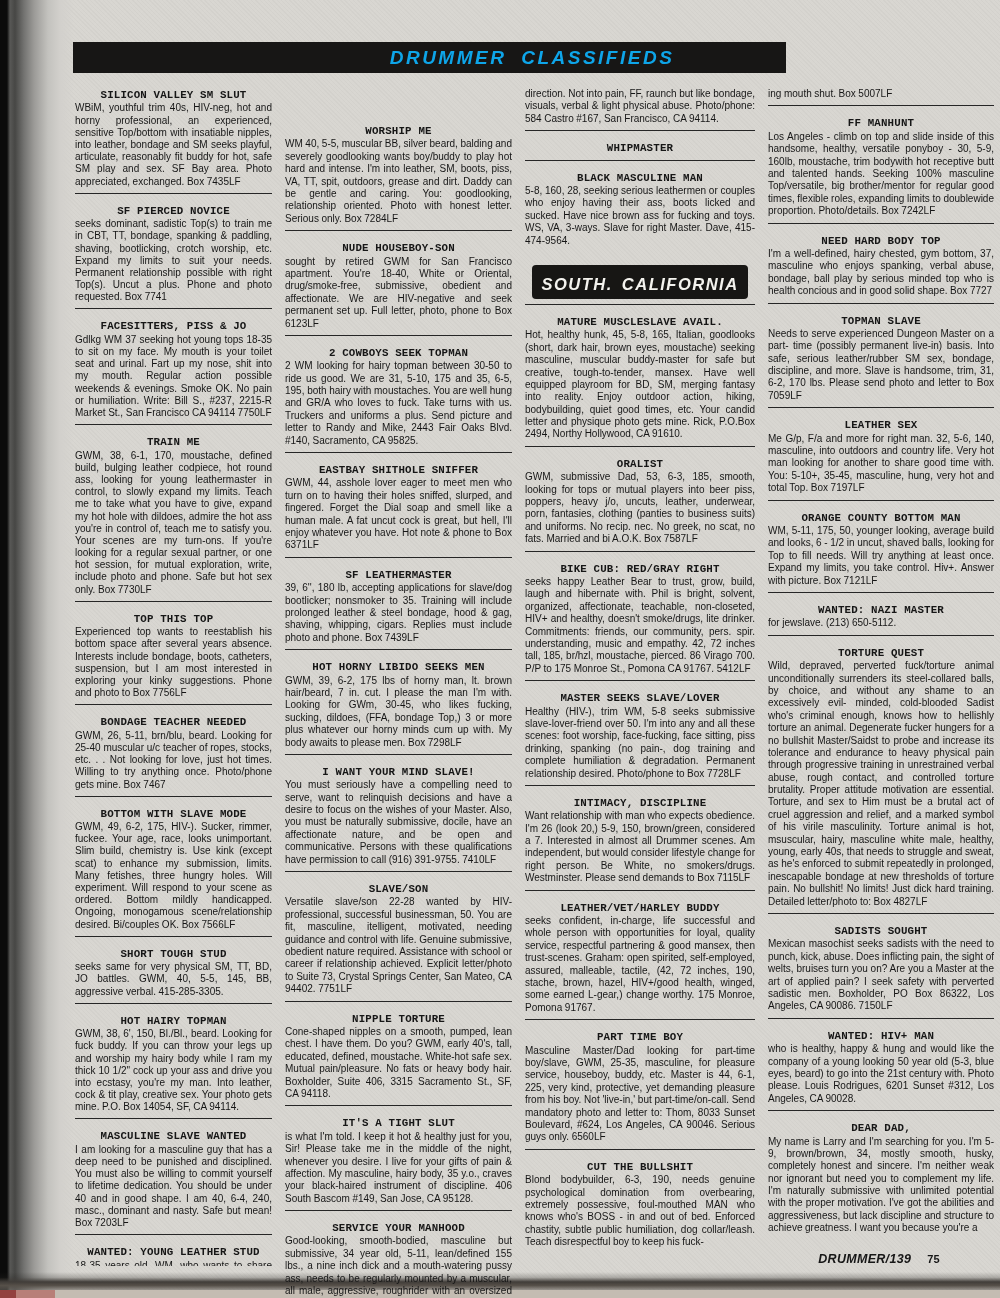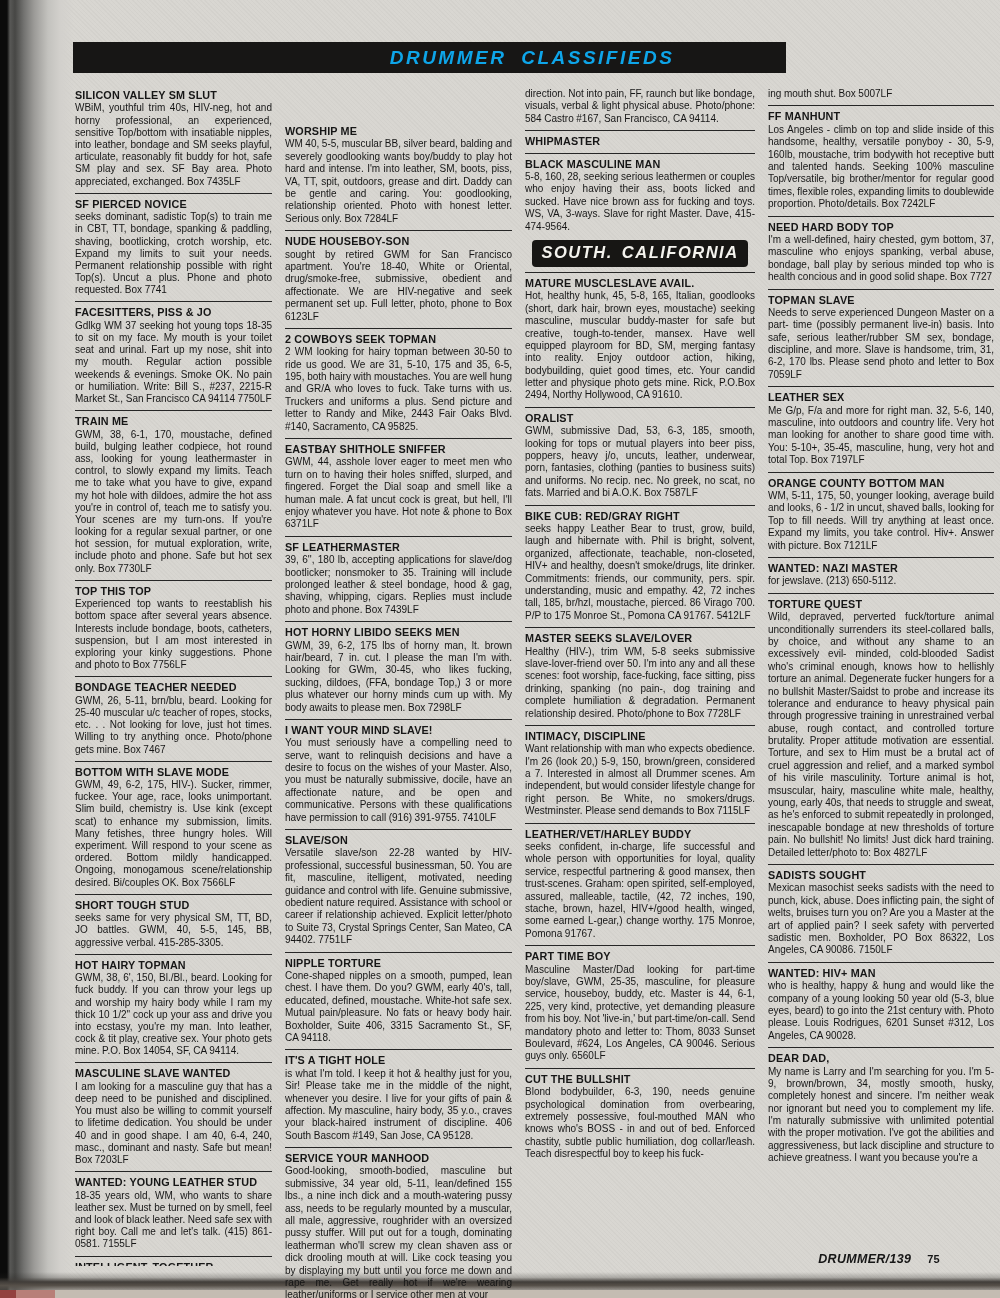--- a/index.html
+++ b/index.html
@@ -40,26 +40,26 @@
   }
   .columns{
     position:absolute;left:75px;top:88px;z-index:4;
     display:flex;gap:13px;align-items:flex-start;
   }
   .col{height:1178px;overflow:hidden;}
   .col-1{width:197px;}
   .col-2{width:227px;margin-top:36px;}
   .col-3{width:230px;}
   .col-4{width:226px;}
-  .col > div:not(:first-child){border-top:1px solid #262626;margin-top:5px;padding-top:3px;}
-  .col > div.banner{border-top:none;margin-top:7px;}
+  .col > div:not(:first-child){border-top:1px solid #262626;margin-top:5px;padding-top:10px;}
+  .col > div.banner{border-top:none;margin-top:18px;}
   .banner + div{border-top:none;}
   .ad-title{
-    font-weight:bold;font-size:10.8px;
-    letter-spacing:0.15px;margin:1px 0 1px;line-height:1.15;
+    font-weight:bold;text-align:center;font-size:10.8px;
+    letter-spacing:0.15px;margin:1px 0 1px;line-height:1.15;font-family:Liberation Mono, monospace;
   }
   .ad-body{
     font-size:10px;line-height:1.24;text-align:justify;
     text-justify:inter-word;word-spacing:-0.2px;
   }
   .col-1 .ad-body{font-size:10px;line-height:1.22;}
   .banner{
     background:#171614;color:#f4f3ee;font-weight:bold;font-style:italic;
     text-align:center;font-size:16.5px;letter-spacing:1.5px;word-spacing:3px;
     padding:4px 0 5px;margin:7px 7px 3px;border-radius:4px;white-space:nowrap;
@@ -160,21 +160,21 @@
         </div>
         <div class="ad">
           <div class="ad-title">SLAVE/SON</div>
           <div class="ad-body">Versatile slave/son 22-28 wanted by HIV- professional, successful businessman, 50. You are fit, masculine, itelligent, motivated, needing guidance and control with life. Genuine submissive, obedient nature required. Assistance with school or career if relationship achieved. Explicit letter/photo to Suite 73, Crystal Springs Center, San Mateo, CA 94402. 7751LF</div>
         </div>
         <div class="ad">
           <div class="ad-title">NIPPLE TORTURE</div>
           <div class="ad-body">Cone-shaped nipples on a smooth, pumped, lean chest. I have them. Do you? GWM, early 40's, tall, educated, defined, moustache. White-hot safe sex. Mutual pain/pleasure. No fats or heavy body hair. Boxholder, Suite 406, 3315 Sacramento St., SF, CA 94118.</div>
         </div>
         <div class="ad">
-          <div class="ad-title">IT'S A TIGHT HOLE</div>
+          <div class="ad-title">IT'S A TIGHT SLUT</div>
           <div class="ad-body">is what I'm told. I keep it hot &amp; healthy just for you, Sir! Please take me in the middle of the night, whenever you desire. I live for your gifts of pain &amp; affection. My masculine, hairy body, 35 y.o., craves your black-haired instrument of discipline. 406 South Bascom #149, San Jose, CA 95128.</div>
         </div>
         <div class="ad">
           <div class="ad-title">SERVICE YOUR MANHOOD</div>
           <div class="ad-body">Good-looking, smooth-bodied, masculine but submissive, 34 year old, 5-11, lean/defined 155 lbs., a nine inch dick and a mouth-watering pussy ass, needs to be regularly mounted by a muscular, all male, aggressive, roughrider with an oversized pussy stuffer. Will put out for a tough, dominating leatherman who'll screw my clean shaven ass or dick drooling mouth at will. Like cock teasing you by displaying my butt until you force me down and rape me. Get really hot if we're wearing leather/uniforms or I service other men at your</div>
         </div>
       </div>
       <div class="col col-3">
         <div class="continuation">
           <div class="ad-body">direction. Not into pain, FF, raunch but like bondage, visuals, verbal &amp; light physical abuse. Photo/phone: 584 Castro #167, San Francisco, CA 94114.</div>

